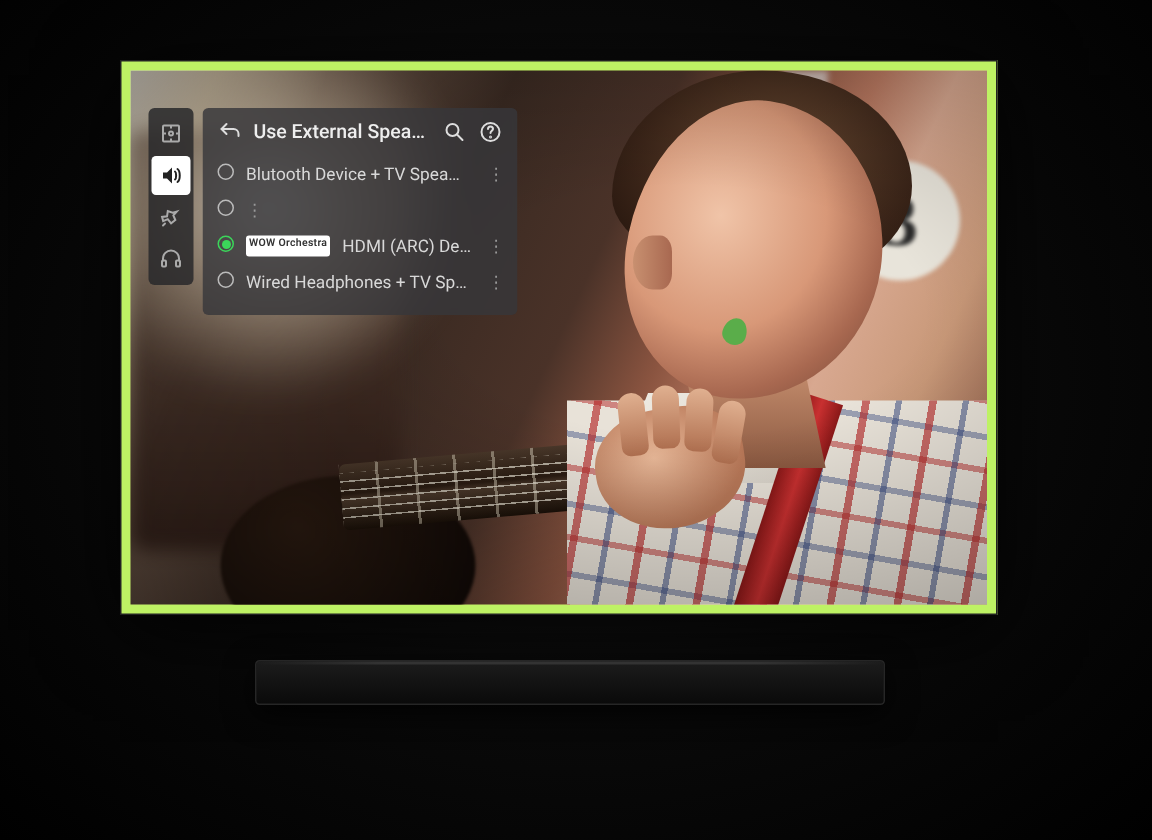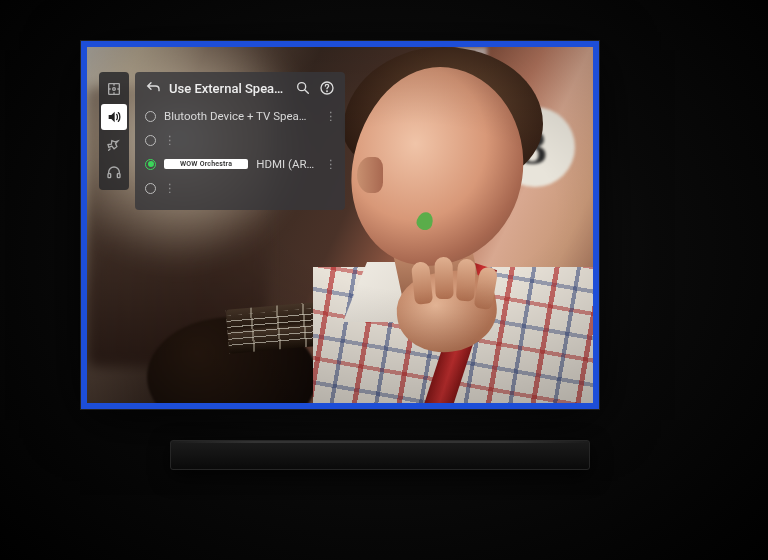--- a/index.html
+++ b/index.html
@@ -8,23 +8,23 @@
       height: 560px;
       background: radial-gradient(ellipse at center 45%, #1a1a1a 0%, #0a0a0a 50%, #000 100%);
       font-family: -apple-system, "Segoe UI", Roboto, sans-serif;
       overflow: hidden;
       position: relative;
     }
     .tv-frame {
       position: absolute;
       left: 80px;
       top: 40px;
-      width: 520px;
+      width: 585px;
       height: 370px;
-      background: #1d4ed8;
+      background: #bef264;
       border: 1px solid #222;
       box-shadow: 0 10px 50px rgba(0,0,0,0.8);
     }
     .tv-screen {
       position: absolute;
       inset: 6px;
       overflow: hidden;
       background: linear-gradient(115deg, #d8d2c8 0%, #b8a890 8%, #6b5648 18%, #3a2a22 35%, #4a3228 50%, #8a5440 60%, #b87860 68%, #d8a890 75%, #c89878 85%, #7a4838 100%);
     }
     
@@ -61,25 +61,25 @@
     .osd { position:absolute; left:12px; top:25px; display:flex; align-items:flex-start; gap:6px; }
     .icon-rail { width:30px; background: rgba(40,40,42,0.85); border-radius:4px; padding:4px 0; display:flex; flex-direction:column; align-items:center; gap:2px; }
     .rail-btn { width:26px; height:26px; display:flex; align-items:center; justify-content:center; border-radius:3px; color:#aaa; }
     .rail-btn.active { background:#fff; color:#222; }
     .rail-btn svg { width:16px; height:16px; display:block; }
     .panel { width:210px; background: rgba(55,55,58,0.82); border-radius:4px; padding:8px 10px 10px; backdrop-filter: blur(2px); }
     .panel-header { display:flex; align-items:center; gap:8px; color:#eee; font-size:13px; margin-bottom:8px; }
     .panel-header .title { flex:1; white-space:nowrap; overflow:hidden; text-overflow:ellipsis; font-weight:500; }
     .hdr-icon { width:16px; height:16px; color:#ddd; flex-shrink:0; }
     .hdr-icon svg { width:100%; height:100%; display:block; }
-    .opt { display:flex; align-items:center; gap:8px; padding:5px 0; color:#d8d8d8; font-size:11.5px; }
+    .opt { display:flex; gap:8px; padding:5px 0; color:#d8d8d8; font-size:11.5px; }
     .radio { width:11px; height:11px; border:1.5px solid #bbb; border-radius:50%; flex-shrink:0; position:relative; }
     .opt.selected .radio { border-color:#3bd65a; }
     .opt.selected .radio::after { content:""; position:absolute; inset:1.5px; background:#3bd65a; border-radius:50%; }
-    .badge { font-size:7px; background:#fff; color:#333; padding:1px 16px; border-radius:2px; letter-spacing:0.2px; font-weight:600; flex-shrink:0; }
+    .badge { font-size:7px; background:#fff; color:#333; padding:1px 2px; border-radius:2px; letter-spacing:0.2px; font-weight:600; flex-shrink:0; }
     .opt-label { flex:1; white-space:nowrap; overflow:hidden; text-overflow:ellipsis; }
     .kebab { color:#999; flex-shrink:0; width:10px; text-align:center; letter-spacing:-1px; }
 
     
     .soundbar { position:absolute; left:170px; top:440px; width:420px; height:30px; background: linear-gradient(180deg,#1c1c1c,#0a0a0a); border-radius:3px; border:1px solid #262626; box-shadow: 0 6px 20px rgba(0,0,0,0.8); }
     .soundbar::before { content:""; position:absolute; left:0; right:0; top:0; height:2px; background: linear-gradient(90deg, transparent, #333 20%, #333 80%, transparent); }
   </style>
 </head>
 <body>
 
@@ -177,20 +177,21 @@
               <span class="kebab">⋮</span>
             </div>
             <div class="opt selected">
               <span class="radio"></span>
               <span class="badge">WOW Orchestra</span>
               <span class="opt-label">HDMI (ARC) Devi…</span>
               <span class="kebab">⋮</span>
             </div>
             <div class="opt">
               <span class="radio"></span>
+              <span class="opt-label">Wired Headphones + TV Sp…</span>
               <span class="kebab">⋮</span>
             </div>
           </div>
       </div>
     </div>
 
   </div>
 </div>
 
 <div class="soundbar"></div>

